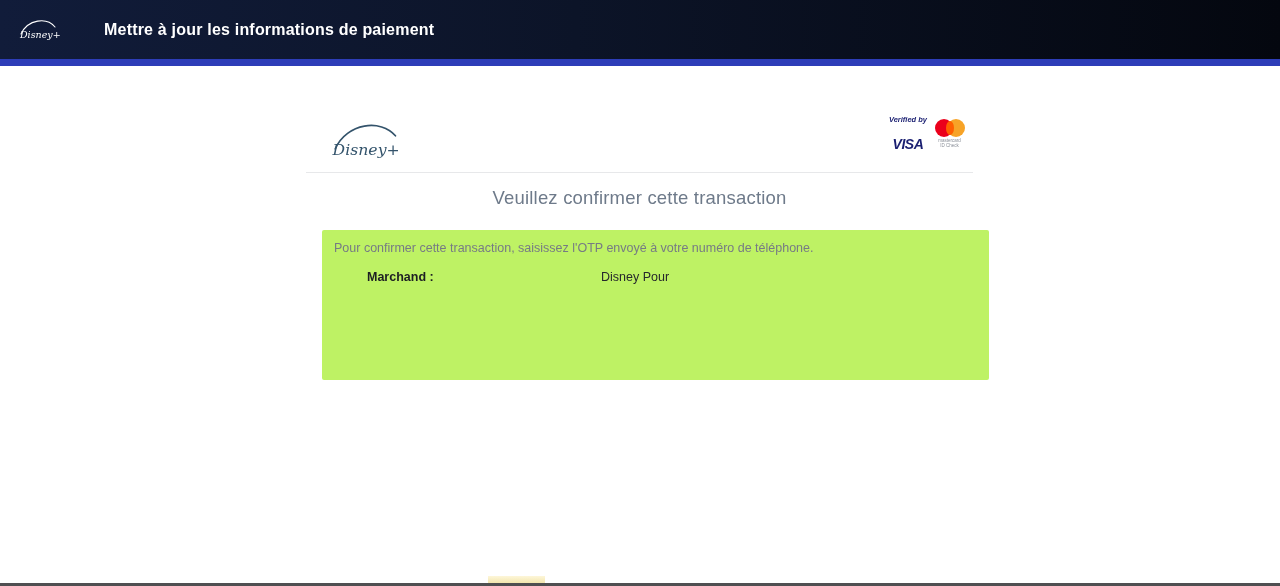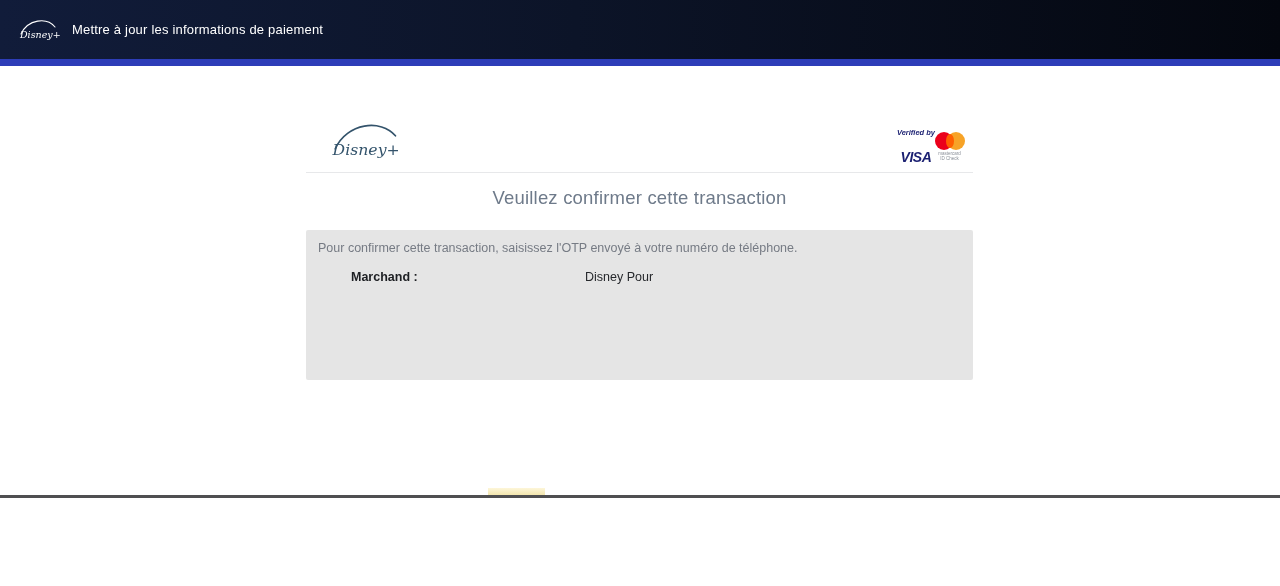--- a/index.html
+++ b/index.html
@@ -1,70 +1,70 @@
 <!DOCTYPE html>
 <html><head>
 <meta charset="utf-8">
 <style>
   * { margin:0; padding:0; box-sizing:border-box; }
   html,body { width:1280px; height:586px; overflow:hidden; }
   body { font-family:"Liberation Sans", sans-serif; background:#fff; }
 
-  .page { position:relative; width:1280px; height:498px; background:#fff;padding-left:27px; }
+  .page { position:relative; width:1280px; height:586px; background:#fff;padding-left:27px; }
 
   
   .topbar {
     position:absolute; top:0; left:0; width:100%; height:59px;
     background:linear-gradient(90deg,#111c3a 0%,#0c1428 45%,#04070f 100%);
     display:flex; align-items:center;
   }
   .topbar-logo { margin-left:18px; width:42px; height:30px; flex:0 0 auto; }
   .topbar-title {
-    margin-left:12px; color:#ffffff; font-size:13px; font-weight:normal;
+    margin-left:44px; color:#ffffff; font-size:16px; font-weight:bold;
     letter-spacing:.2px;
   }
   .accent-bar {
     position:absolute; top:59px; left:0; width:100%; height:7px;
     background:#2d3db8;
   }
   .accent-fade {
     position:absolute; top:66px; left:0; width:100%; height:4px;
     background:linear-gradient(180deg,#c9d1f0 0%,#ffffff 100%);
   }
 
   
   .content { position:absolute; top:66px; left:0; right:0; bottom:3px; background:#fff; }
   .card { position:relative; margin:0 auto 0 306px; width:667px; height:100%; }
 
   .card-head { position:absolute; top:44px; left:0; right:0; height:62px; }
   .dp-logo { position:absolute; left:24px; top:6px; width:72px; height:50px; }
 
-  .badges { position:absolute; right:8px; top:19px; display:flex; align-items:center; }
+  .badges { position:absolute; right:8px; top:6px; display:flex; align-items:center; gap:8px; }
   .vbv { text-align:center; color:#1a1f71; line-height:1; }
   .vbv .vbv-line1 { display:block; font-size:7.5px; font-weight:bold; font-style:italic; }
   .vbv .vbv-line2 { display:block; font-size:14px; font-weight:bold; font-style:italic; letter-spacing:-.5px; margin-top:13px; }
   .mc { display:flex; flex-direction:column; align-items:center; line-height:1; }
   .mc-circles { position:relative; width:30px; height:18px; }
   .mc-red  { position:absolute; left:0;  top:0; width:18px; height:18px; border-radius:50%; background:#eb001b; }
   .mc-orange { position:absolute; right:0; top:0; width:18px; height:18px; border-radius:50%; background:#f79e1b; opacity:.95; }
   .mc-overlap { position:absolute; left:11px; top:2px; width:8px; height:14px; border-radius:50%/50%; background:#ff5f00; }
   .mc-text { font-size:5px; color:#8a8f98; margin-top:1px; text-align:center; transform:scale(.9); }
   .mc-text span { display:block; }
 
   .card-divider { position:absolute; top:106px; left:0; width:100%; height:0; border-top:1px solid #e7e8ea; }
 
   .card-title {
     position:absolute; top:121px; left:0; width:100%;
     text-align:center; color:#6e7a8a; font-size:18.5px; font-weight:normal;
     letter-spacing:.2px;
   }
 
   .panel {
-    position:absolute; top:164px; left:0; width:100%; height:150px;
-    background:#e5e5e5; border-radius:2px;
+    position:absolute; top:164px; left:16px; width:100%; height:150px;
+    background:#bef264; border-radius:2px;
   }
   .panel-instruction {
     position:absolute; top:11px; left:12px; right:12px;
     color:#767b84; font-size:12.5px;
   }
   .panel-row { position:absolute; left:13px; right:14px; height:16px;margin-left:32px; }
   .row-merchant { top:40px; }
   .row-cardnum  { top:63px; }
   .row-otp      { top:86px; }
   .panel-label { position:absolute; left:0; top:0; font-size:12.5px; font-weight:bold; color:#1d1f23; }

